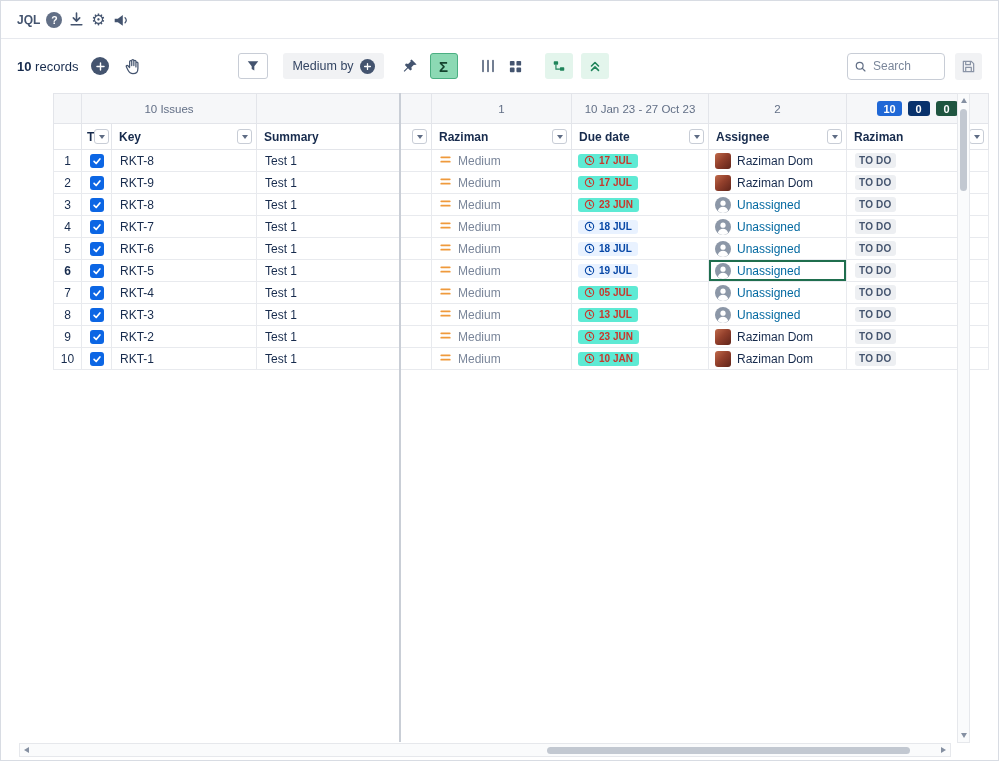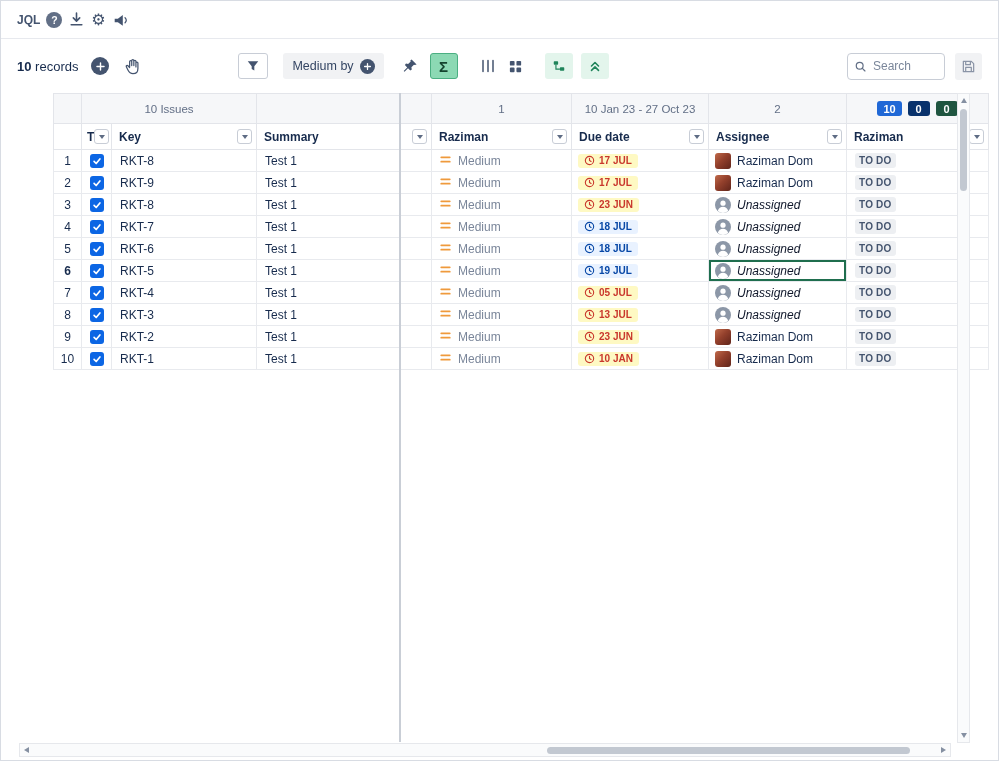--- a/index.html
+++ b/index.html
@@ -56,25 +56,25 @@
   .caret-box::after { content:""; width:0; height:0; border-left:3.5px solid transparent; border-right:3.5px solid transparent; border-top:4.5px solid #5E6C84; }
   tbody.grid-body td { height:22px; border:1px solid #E8EAEE; font-size:12px; color:#172B4D; cursor:default; }
   .c-num { text-align:center; color:#5E6C84; font-size:11px; background:#fff; }
   tr.selected .c-num { font-weight:700; color:#172B4D; }
   .c-check { text-align:center; }
   .checkbox { width:14px; height:14px; border-radius:3px; background:#0C66E4; display:inline-flex; align-items:center; justify-content:center; vertical-align:middle; cursor:pointer; }
   .c-key, .c-summary { padding-left:8px; }
   .cellflex { display:flex; align-items:center; gap:6px; padding-left:7px; height:100%; }
   .prio-text { color:#7A869A; }
   .due-pill { display:inline-flex; align-items:center; gap:4px; padding:1.5px 6px; border-radius:3px; font-weight:700; font-size:10px; }
-  .due-pill.overdue { background:#fef9c3; color:#C9372C;align-items:flex-end; }
+  .due-pill.overdue { background:#5eead4; color:#C9372C;align-items:flex-end; }
   .due-pill.upcoming { background:#E9F2FF; color:#0747A6; }
   .avatar { width:16px; height:16px; border-radius:3px; flex:0 0 16px; background:linear-gradient(135deg,#C06A4A 0%,#93402C 45%,#5F241A 100%); display:none; }
   .avatar-unassigned { width:16px; height:16px; flex:0 0 16px; display:none; }
-  td.unassigned .assignee-name { font-style:italic; color:#0f172a;text-align:center; }
+  td.unassigned .assignee-name { color:#0369a1;text-align:center; }
   .c-status { padding-left:8px; }
   .lozenge { display:inline-block; padding:2px 4px; border-radius:3px; background:#EDEFF2; color:#44546E; font-weight:700; font-size:10px; letter-spacing:.2px; }
   td.focused { box-shadow: inset 0 0 0 2px #1F6E4E; }
   .frozen-divider { position:absolute; left:398px; top:92px; width:2px; height:649px; background:#C9CED6; z-index:5; pointer-events:none; }
 
   
   .vscroll { position:absolute; left:956px; top:92px; width:13px; height:650px; background:#FAFBFC; border:1px solid #E6E8EC; }
   .vscroll .arrow-up, .vscroll .arrow-down { position:absolute; left:0; width:100%; height:13px; display:flex; align-items:center; justify-content:center; cursor:pointer; }
   .vscroll .arrow-up { top:0; } .vscroll .arrow-down { bottom:0; }
   .tri-up { width:0; height:0; border-left:3.5px solid transparent; border-right:3.5px solid transparent; border-bottom:5px solid #8590A2; }

